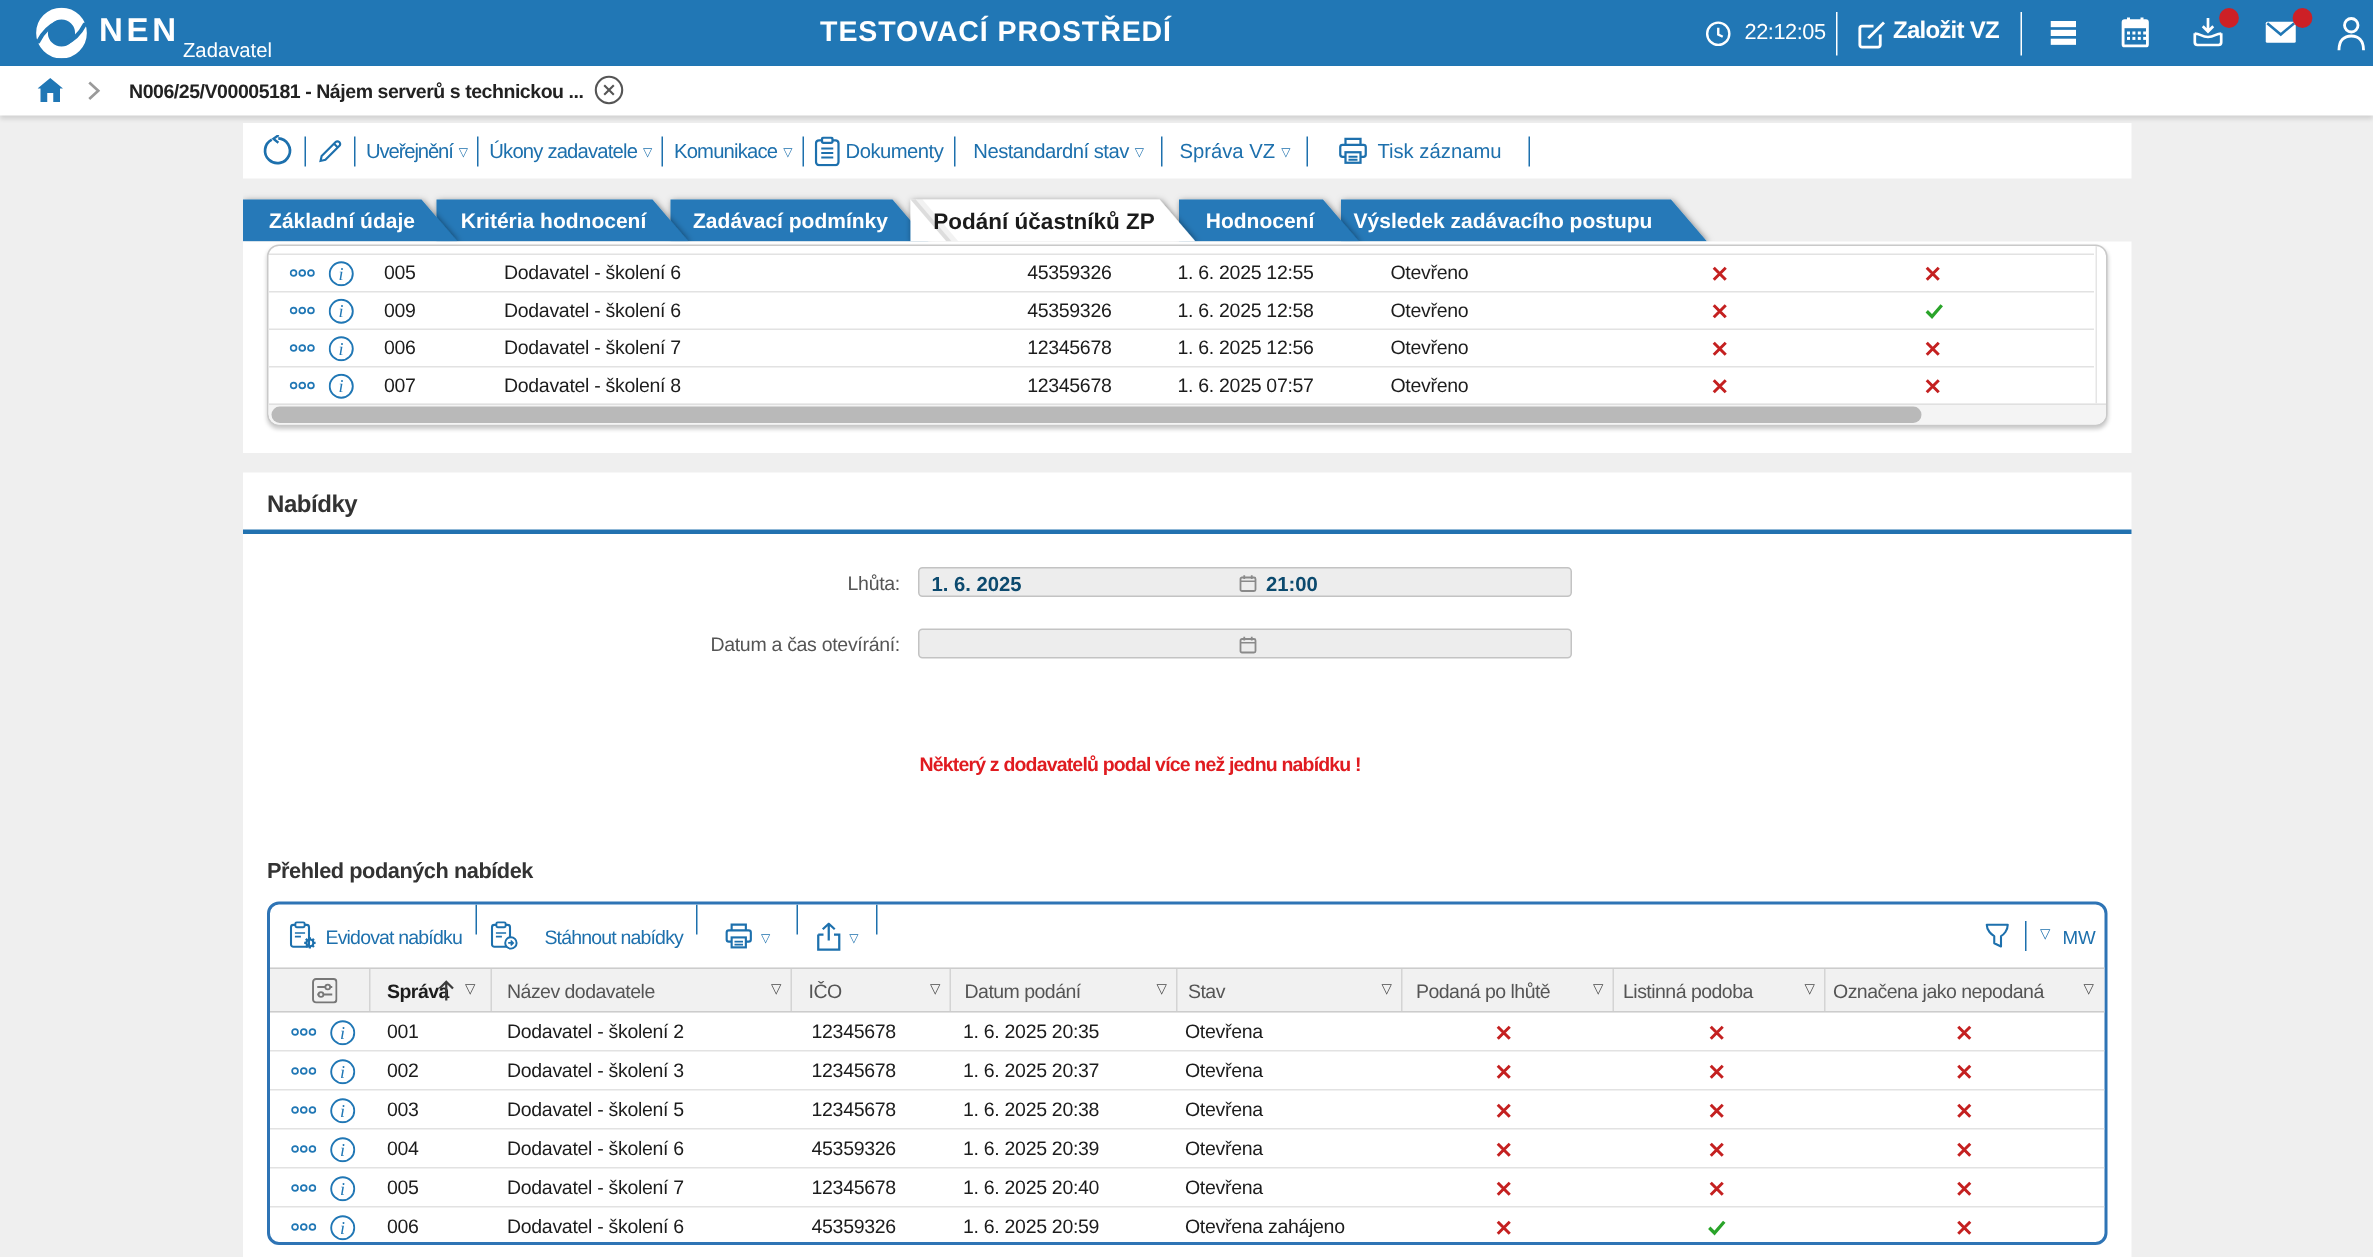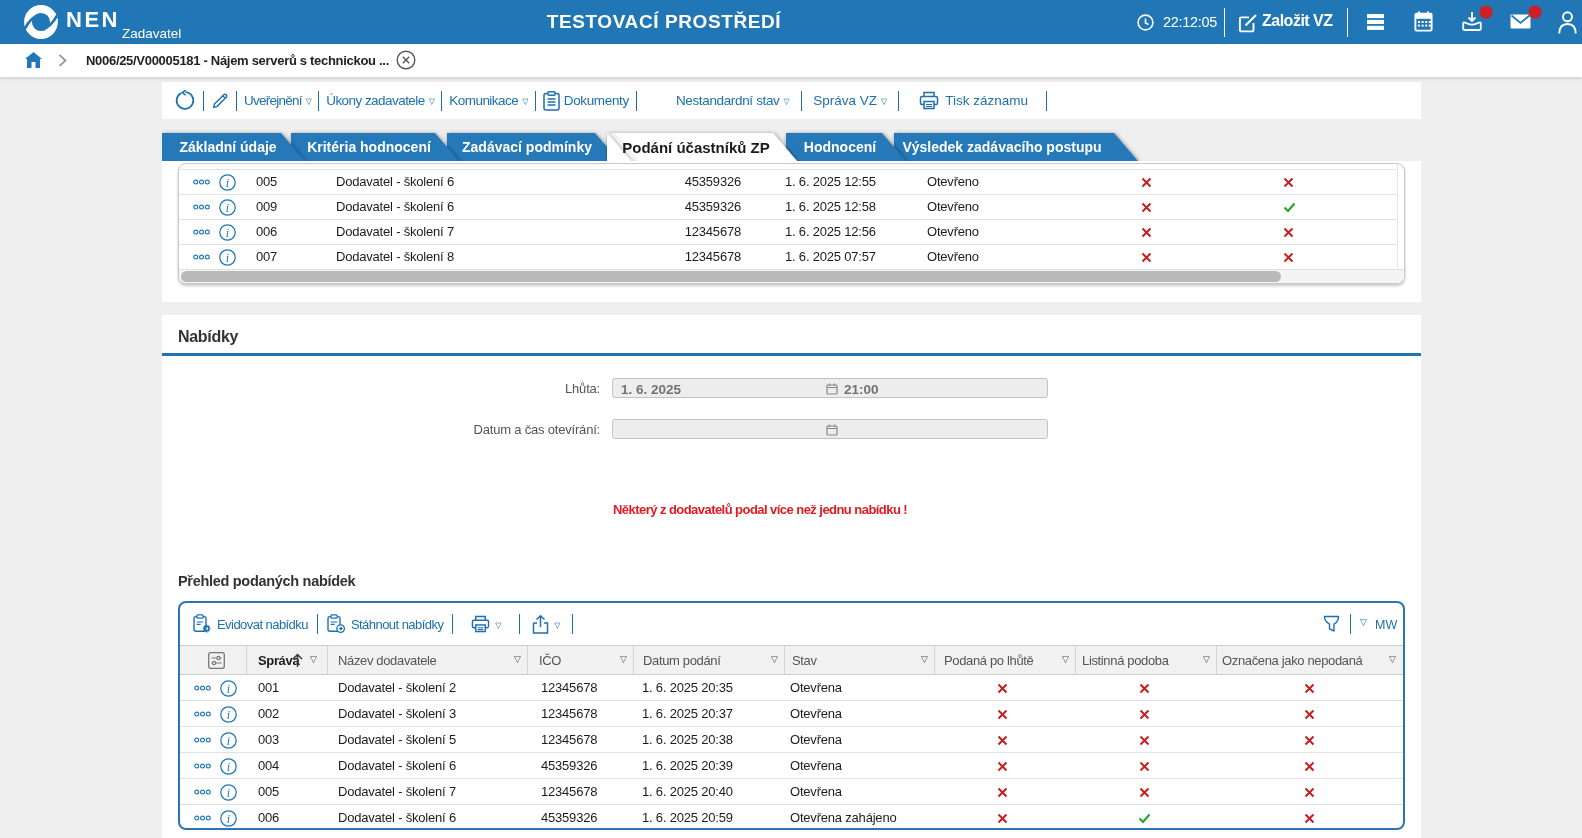--- a/index.html
+++ b/index.html
@@ -29,27 +29,27 @@
 
 #card2 { position:absolute; left:162px; top:161px; width:1259px; height:141px; background:#fff; }
 #ttbl { position:absolute; left:16px; top:2px; width:1227px; height:121px; background:#fff; border:1px solid #c9c9c9; border-radius:8px; box-shadow:0 2px 3px rgba(0,0,0,0.22); overflow:hidden; }
 .trow { position:absolute; left:0; width:1217px; height:25px; border-top:1px solid #e2e2e2; font-size:13px; letter-spacing:-0.2px; color:#1c1c1c; }
 .trow div { position:absolute; top:4px; }
 
 #card3 { position:absolute; left:162px; top:315px; width:1259px; height:523px; background:#fff; }
 h2.sec { position:absolute; left:16px; font-size:16px; font-weight:bold; color:#333; letter-spacing:-0.3px; }
 #blueline { position:absolute; left:0; top:38px; width:1259px; height:3px; background:#2272b0; }
 .flabel { position:absolute; width:300px; text-align:right; font-size:13px; letter-spacing:-0.2px; color:#555; }
-.finput { position:absolute; left:450px; width:436px; height:20px; background:#ededed; border:1px solid #c3c3c3; border-radius:3px; font-size:13.5px; font-weight:bold; color:#737373; }
+.finput { position:absolute; left:450px; width:436px; height:20px; background:#ededed; border:1px solid #c3c3c3; border-radius:3px; font-size:13.5px; font-weight:bold; color:#0c4a6e; }
 #fbtn { position:absolute; left:450px; top:144px; width:436px; height:22px; background:#fff; border:1px solid #c8c8c8; border-radius:4px; color:#1d70ad; font-size:13px; letter-spacing:-0.3px; text-align:center; line-height:20px; }
 .redtx { position:absolute; color:#e01b20; font-size:13px; font-weight:bold; letter-spacing:-0.55px; }
 #redbox { position:absolute; left:448px; top:217px; border:1px solid #dd2026; color:#d8222a; font-size:13px; font-weight:bold; letter-spacing:-0.7px; padding:4px 5px; }
 
 #btbl { position:absolute; left:16px; top:286px; width:1227px; height:229px; border:2px solid #2e74b5; border-radius:8px; background:#fff; overflow:hidden; }
-#btbar { position:absolute; left:13px; top:0; height:42px; display:flex; align-items:center; color:#1d70ad; font-size:13px; letter-spacing:-0.3px; white-space:nowrap; }
+#btbar { position:absolute; left:13px; top:0; height:42px; display:flex; color:#1d70ad; font-size:13px; letter-spacing:-0.3px; white-space:nowrap; }
 #btbar .sep { width:1px; height:20px; background:#1d70ad; margin:0 9px; flex:none; }
 #btbar .lk { display:flex; align-items:center; gap:5px; }
 #bhead { position:absolute; left:0; top:42px; width:1223px; height:30px; background:#f1f1f1; border-top:1px solid #ccc; border-bottom:1px solid #ccc; font-size:13px; letter-spacing:-0.35px; color:#555; }
 #bhead .cb { position:absolute; top:0; height:28px; border-right:1px solid #d4d4d4; }
 #bhead .ht { position:absolute; top:7px; }
 #bhead .hv { position:absolute; top:8px; font-size:9px; color:#4a4a4a; }
 .brow { position:absolute; left:0; width:1223px; height:26px; border-bottom:1px solid #e2e2e2; font-size:13px; letter-spacing:-0.2px; color:#1c1c1c; }
 .brow div { position:absolute; top:5px; }
 .xmark, .vmark { position:absolute; top:7px; }
 </style>
@@ -149,21 +149,21 @@
     <div class="lk" style="letter-spacing:-0.55px;">Úkony zadavatele <span class="tri">▽</span></div>
     <div class="sep"></div>
     <div class="lk" style="letter-spacing:-0.55px;">Komunikace <span class="tri">▽</span></div>
     <div class="sep"></div>
     <div class="lk"><svg width="17" height="20" viewBox="0 0 17 20">
       <rect x="1" y="2.5" width="15" height="16.5" rx="2" fill="none" stroke="#1d70ad" stroke-width="1.5"></rect>
       <rect x="5" y="0.8" width="7" height="3.4" rx="1" fill="#fff" stroke="#1d70ad" stroke-width="1.5"></rect>
       <path d="M4.5 8 h8 M4.5 11 h8 M4.5 14 h8" stroke="#1d70ad" stroke-width="1.3"></path>
     </svg>Dokumenty</div>
     <div class="sep"></div>
-    <div class="lk" style="padding:0 5px;margin-left:27px;">Nestandardní stav <span class="tri">▽</span></div>
+    <div class="lk" style="padding:0 5px;">Nestandardní stav <span class="tri">▽</span></div>
     <div class="sep"></div>
     <div class="lk" style="padding:0 4px; letter-spacing:0;">Správa VZ <span class="tri">▽</span></div>
     <div class="sep"></div>
     <div class="lk" style="padding:0 11px 0 13px; gap:6px;">
         <svg width="20" height="19" viewBox="0 0 20 19">
       <path d="M5 5.5 V1.5 H15 V5.5" fill="none" stroke="#1d70ad" stroke-width="1.5"></path>
       <rect x="1.5" y="5.5" width="17" height="8" rx="1.5" fill="none" stroke="#1d70ad" stroke-width="1.5"></rect>
       <rect x="5" y="10.5" width="10" height="7" fill="#fff" stroke="#1d70ad" stroke-width="1.5"></rect>
       <path d="M7 13.5 h6 M7 15.5 h6" stroke="#1d70ad" stroke-width="1.2"></path>
     </svg>
@@ -360,21 +360,21 @@
         </div>
     <div class="sep"></div>
     <div class="lk">
           <svg width="19" height="20" viewBox="0 0 19 20">
       <rect x="1" y="2.6" width="12" height="14.6" rx="1.6" fill="none" stroke="#1d70ad" stroke-width="1.4"></rect>
       <rect x="3.9" y="0.9" width="6.2" height="3.2" rx="0.9" fill="#fff" stroke="#1d70ad" stroke-width="1.3"></rect>
       <path d="M3.6 8 h6.8 M3.6 10.4 h4" stroke="#1d70ad" stroke-width="1.1"></path>
       <circle cx="13.6" cy="14.6" r="3.8" fill="#fff" stroke="#1d70ad" stroke-width="1.3"></circle>
       <path d="M11.8 14.6 h3 M13.5 13 L15.1 14.6 L13.5 16.2" fill="none" stroke="#1d70ad" stroke-width="1.1"></path>
     </svg>
-          <span style="letter-spacing:-0.55px;">Stáhnout nabídky</span>
+          <span style="letter-spacing:-0.55px;margin-left:12px;">Stáhnout nabídky</span>
         </div>
     <div class="sep"></div>
     <div class="lk" style="padding:0 9px;">
           <svg width="19" height="18" viewBox="0 0 20 19">
       <path d="M5 5.5 V1.5 H15 V5.5" fill="none" stroke="#1d70ad" stroke-width="1.5"></path>
       <rect x="1.5" y="5.5" width="17" height="8" rx="1.5" fill="none" stroke="#1d70ad" stroke-width="1.5"></rect>
       <rect x="5" y="10.5" width="10" height="7" fill="#fff" stroke="#1d70ad" stroke-width="1.5"></rect>
       <path d="M7 13.5 h6 M7 15.5 h6" stroke="#1d70ad" stroke-width="1.2"></path>
     </svg>
           <span class="tri">▽</span>

